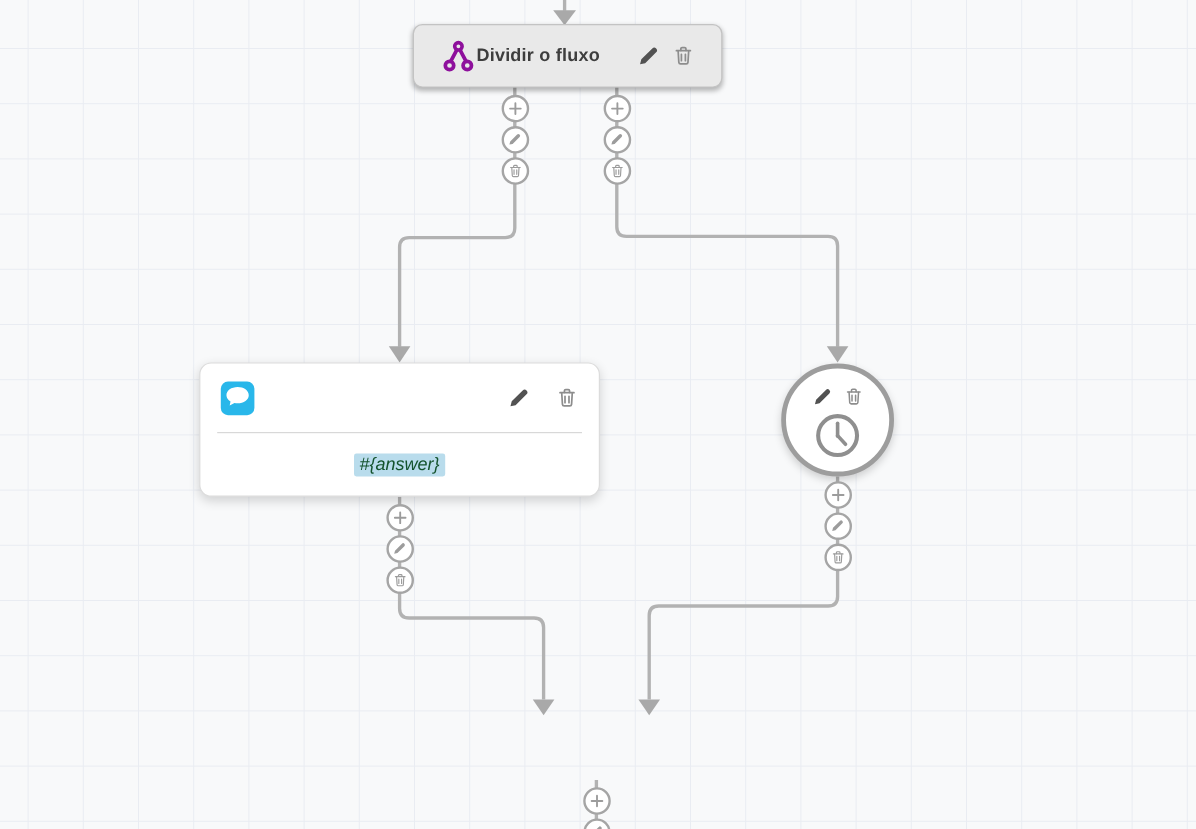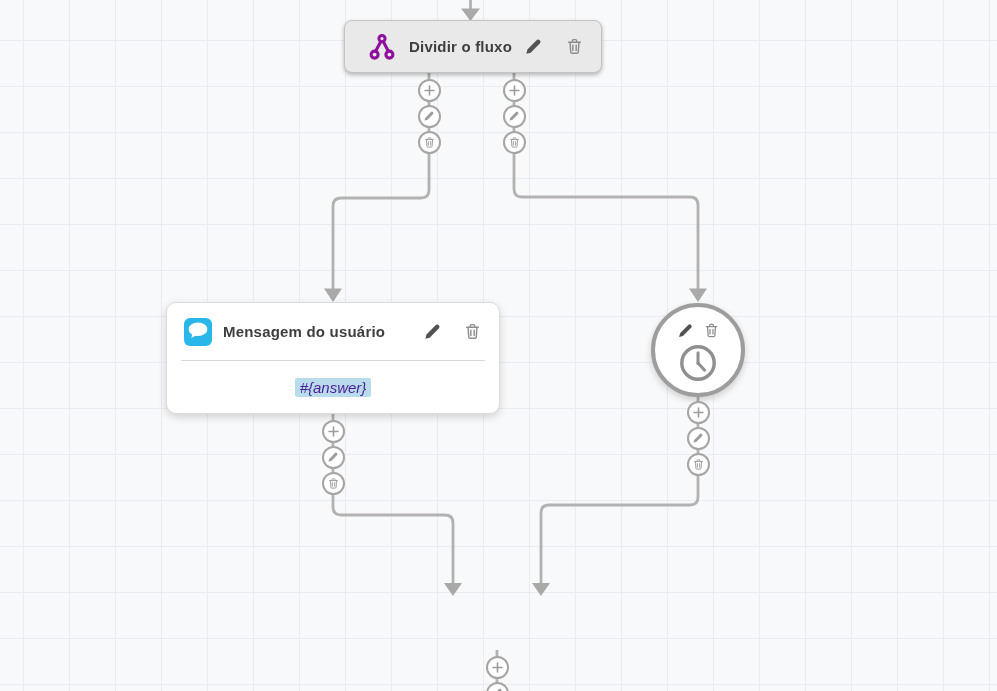--- a/index.html
+++ b/index.html
@@ -18,38 +18,38 @@
   }
   svg.wires{position:absolute;left:0;top:0;width:997px;height:691px;display:block;}
   svg.wires path{fill:none;stroke:#b2b2b2;stroke-width:2.8px;}
   svg.wires polygon{fill:#a9a9a9;stroke:none;}
 
   
   .node-gray{
     position:absolute;box-sizing:border-box;
     background:#e9e9e9;border:1px solid #c3c3c3;border-radius:8px;
     box-shadow:0 2px 4px rgba(0,0,0,.28);
-    display:flex;align-items:center;padding:0 22px;gap:12px;
+    display:flex;align-items:center;padding:0 22px;gap:0;
   }
   .node-title{font-size:15px;font-weight:700;color:#3e3e3e;white-space:nowrap;letter-spacing:.2px;}
   .hact{display:flex;align-items:center;justify-content:center;cursor:pointer;}
   .ml-auto{margin-left:auto;}
   .gap10{margin-left:10px;}
 
   
   .node-white{
     position:absolute;box-sizing:border-box;
     background:#fff;border:1px solid #dcdcdc;border-radius:10px;
     box-shadow:0 3px 9px rgba(0,0,0,.16);
   }
   .wh-header{display:flex;align-items:center;height:57px;padding:0 17px;gap:11px;}
   .wh-divider{height:1px;background:#d8d8d8;margin:0 14px;}
   .wh-body{display:flex;align-items:center;justify-content:center;height:52px;}
   .chip{
-    font-size:15px;font-style:italic;color:#4c1d95;
+    font-size:15px;font-style:italic;color:#14532d;
     background:#b9dcec;padding:1px 5px;border-radius:2px;
   }
   .chat-sq{
     width:28px;height:28px;border-radius:6px;background:#29b7ea;
     display:flex;align-items:center;justify-content:center;flex:none;
   }
 
   
   .node-clock{
     position:absolute;box-sizing:border-box;width:94px;height:94px;
@@ -190,21 +190,20 @@
       </svg>
     </div>
 
   <div class="node-white" style="left:166px;top:302px;width:334px;height:112px;">
     <div class="wh-header">
       <span class="chat-sq">
           <svg class="ic" width="28" height="28" viewBox="0 0 28 28">
             <use href="#i-chat"></use>
           </svg>
         </span>
-      <span class="node-title">Mensagem do usuário</span>
       <span class="hact ml-auto c-dark">
           <svg class="ic" width="19" height="19" viewBox="0 0 16 16">
             <use href="#i-pencil"></use>
           </svg>
         </span>
       <span class="hact gap10 c-mid">
           <svg class="ic" width="19" height="19" viewBox="0 0 16 16">
             <use href="#i-trash"></use>
           </svg>
         </span>

